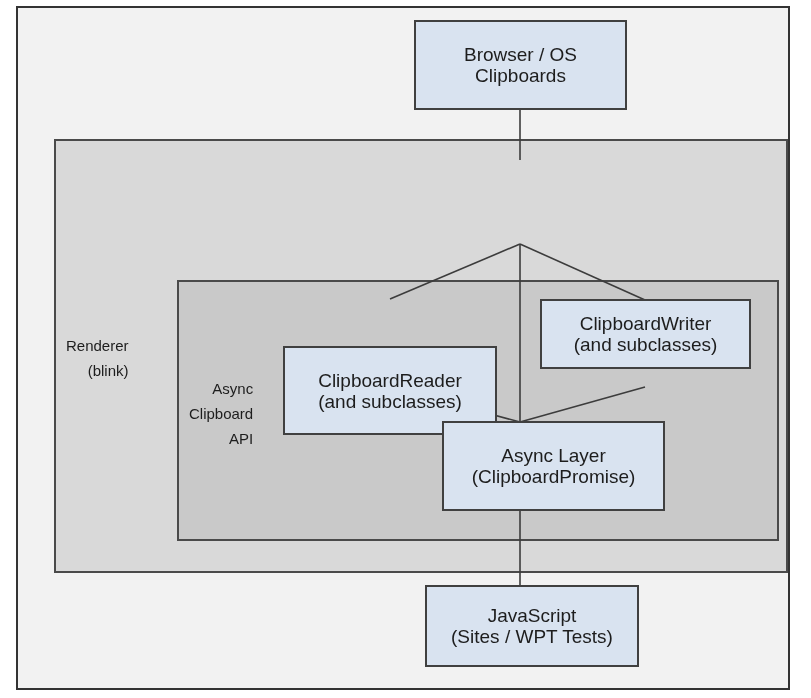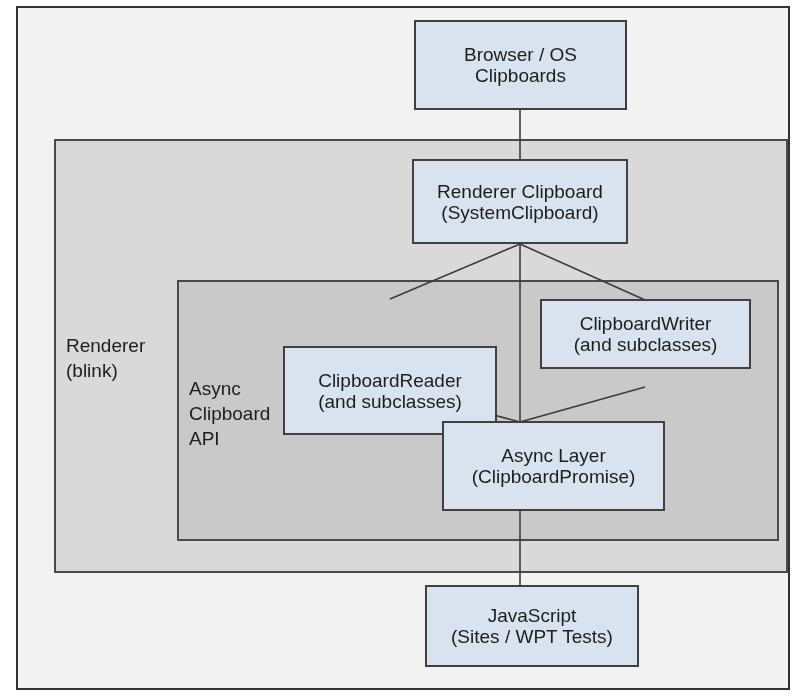--- a/index.html
+++ b/index.html
@@ -72,24 +72,24 @@
   }
   .node.browser-os   { left: 414px; top: 20px;  width: 213px; height: 90px; }
   .node.renderer-cb  { left: 412px; top: 159px; width: 216px; height: 85px; }
   .node.reader       { left: 283px; top: 298px; width: 214px; height: 89px; margin-top: 48px; }
   .node.writer       { left: 540px; top: 299px; width: 211px; height: 70px; }
   .node.async-layer  { left: 409px; top: 421px; width: 223px; height: 90px; margin-left: 33px; }
   .node.javascript   { left: 425px; top: 585px; width: 214px; height: 82px; }
   .side-label {
     position: absolute;
     white-space: pre-line;
-    font-size: 19px;
+    font-size: 15px;
     line-height: 25px;
     color: var(--text-color, #1d1d1d);
-    text-align: left;
+    text-align: right;
   }
   .side-label.renderer-label { left: 48px;  top: 325px; }
   .side-label.async-label    { left: 171px; top: 368px; }
 </style>
 </head>
 <body>
 
 <div class="page">
   <div class="frame">
 
@@ -110,22 +110,20 @@
     <line x1="520" y1="244" x2="645" y2="300"></line>
     <line x1="520" y1="244" x2="520" y2="422"></line>
     <line x1="390" y1="387" x2="520" y2="422"></line>
     <line x1="645" y1="387" x2="520" y2="422"></line>
     <line x1="520" y1="511" x2="520" y2="586"></line>
   </svg>
 
   <div class="node browser-os">Browser / OS
 Clipboards</div>
 
-  <div class="node renderer-cb">Renderer Clipboard
-(SystemClipboard)</div>
 
   <div class="node reader">ClipboardReader
 (and subclasses)</div>
 
   <div class="node writer">ClipboardWriter
 (and subclasses)</div>
 
   <div class="node async-layer">Async Layer
 (ClipboardPromise)</div>
 

